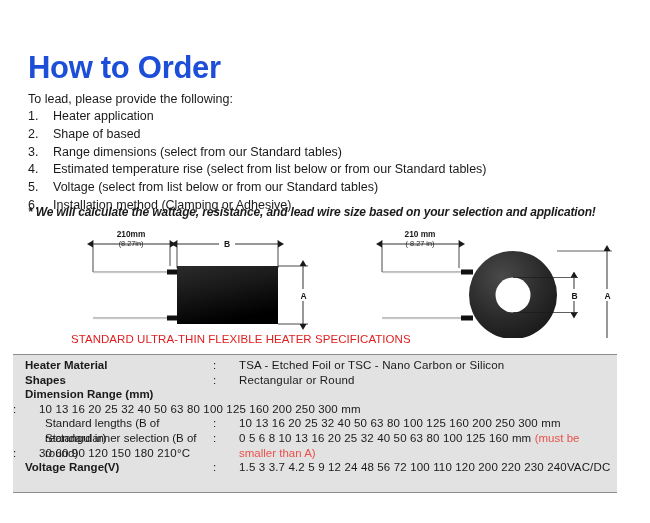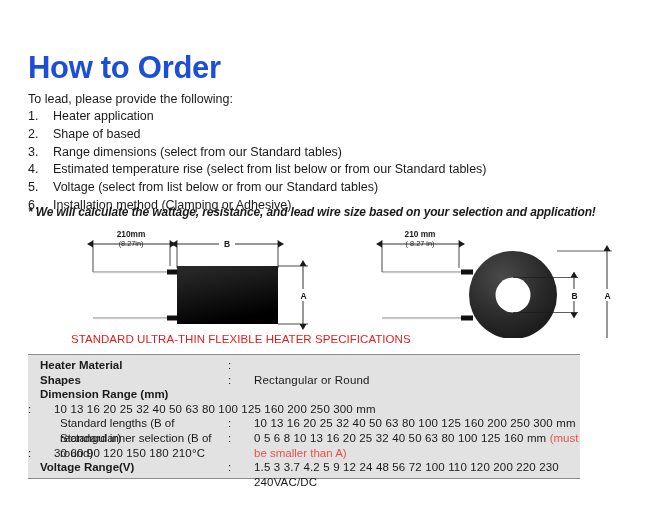--- a/index.html
+++ b/index.html
@@ -81,27 +81,27 @@
     top: 333px;
     font-size: 11.5px;
     font-weight: normal;
     color: #e02020;
     letter-spacing: 0.05px;
     margin-left: 43px;
   }
 
   .spec-table {
     position: absolute;
-    left: 28px;
+    left: 13px;
     top: 354px;
-    width: 552px;
+    width: 604px;
     background: #e2e2e2;
     border-top: 1.5px solid #8c8c8c;
     border-bottom: 1.5px solid #8c8c8c;
-    padding: 3px 0 3px 0;
+    padding: 3px 0 17px 0;
     box-sizing: border-box;
   }
   .spec-row {
     display: flex;
     align-items: baseline;
     font-size: 11.5px;
     line-height: 14.6px;
     height: 14.6px;
   }
   .spec-label {
@@ -255,20 +255,21 @@
   </svg>
 </div>
 
 <div class="spec-heading">STANDARD ULTRA-THIN FLEXIBLE HEATER SPECIFICATIONS</div>
 
 <div class="spec-table">
 
   <div class="spec-row">
     <span class="spec-label">Heater Material</span>
     <span class="spec-colon">:</span>
+    <span class="spec-value">TSA  - Etched Foil  or  TSC - Nano Carbon  or  Silicon</span>
   </div>
 
   <div class="spec-row">
     <span class="spec-label">Shapes</span>
     <span class="spec-colon">:</span>
     <span class="spec-value">Rectangular or Round</span>
   </div>
 
   <div class="spec-row no-colon">
     <span class="spec-label">Dimension Range (mm)</span>

